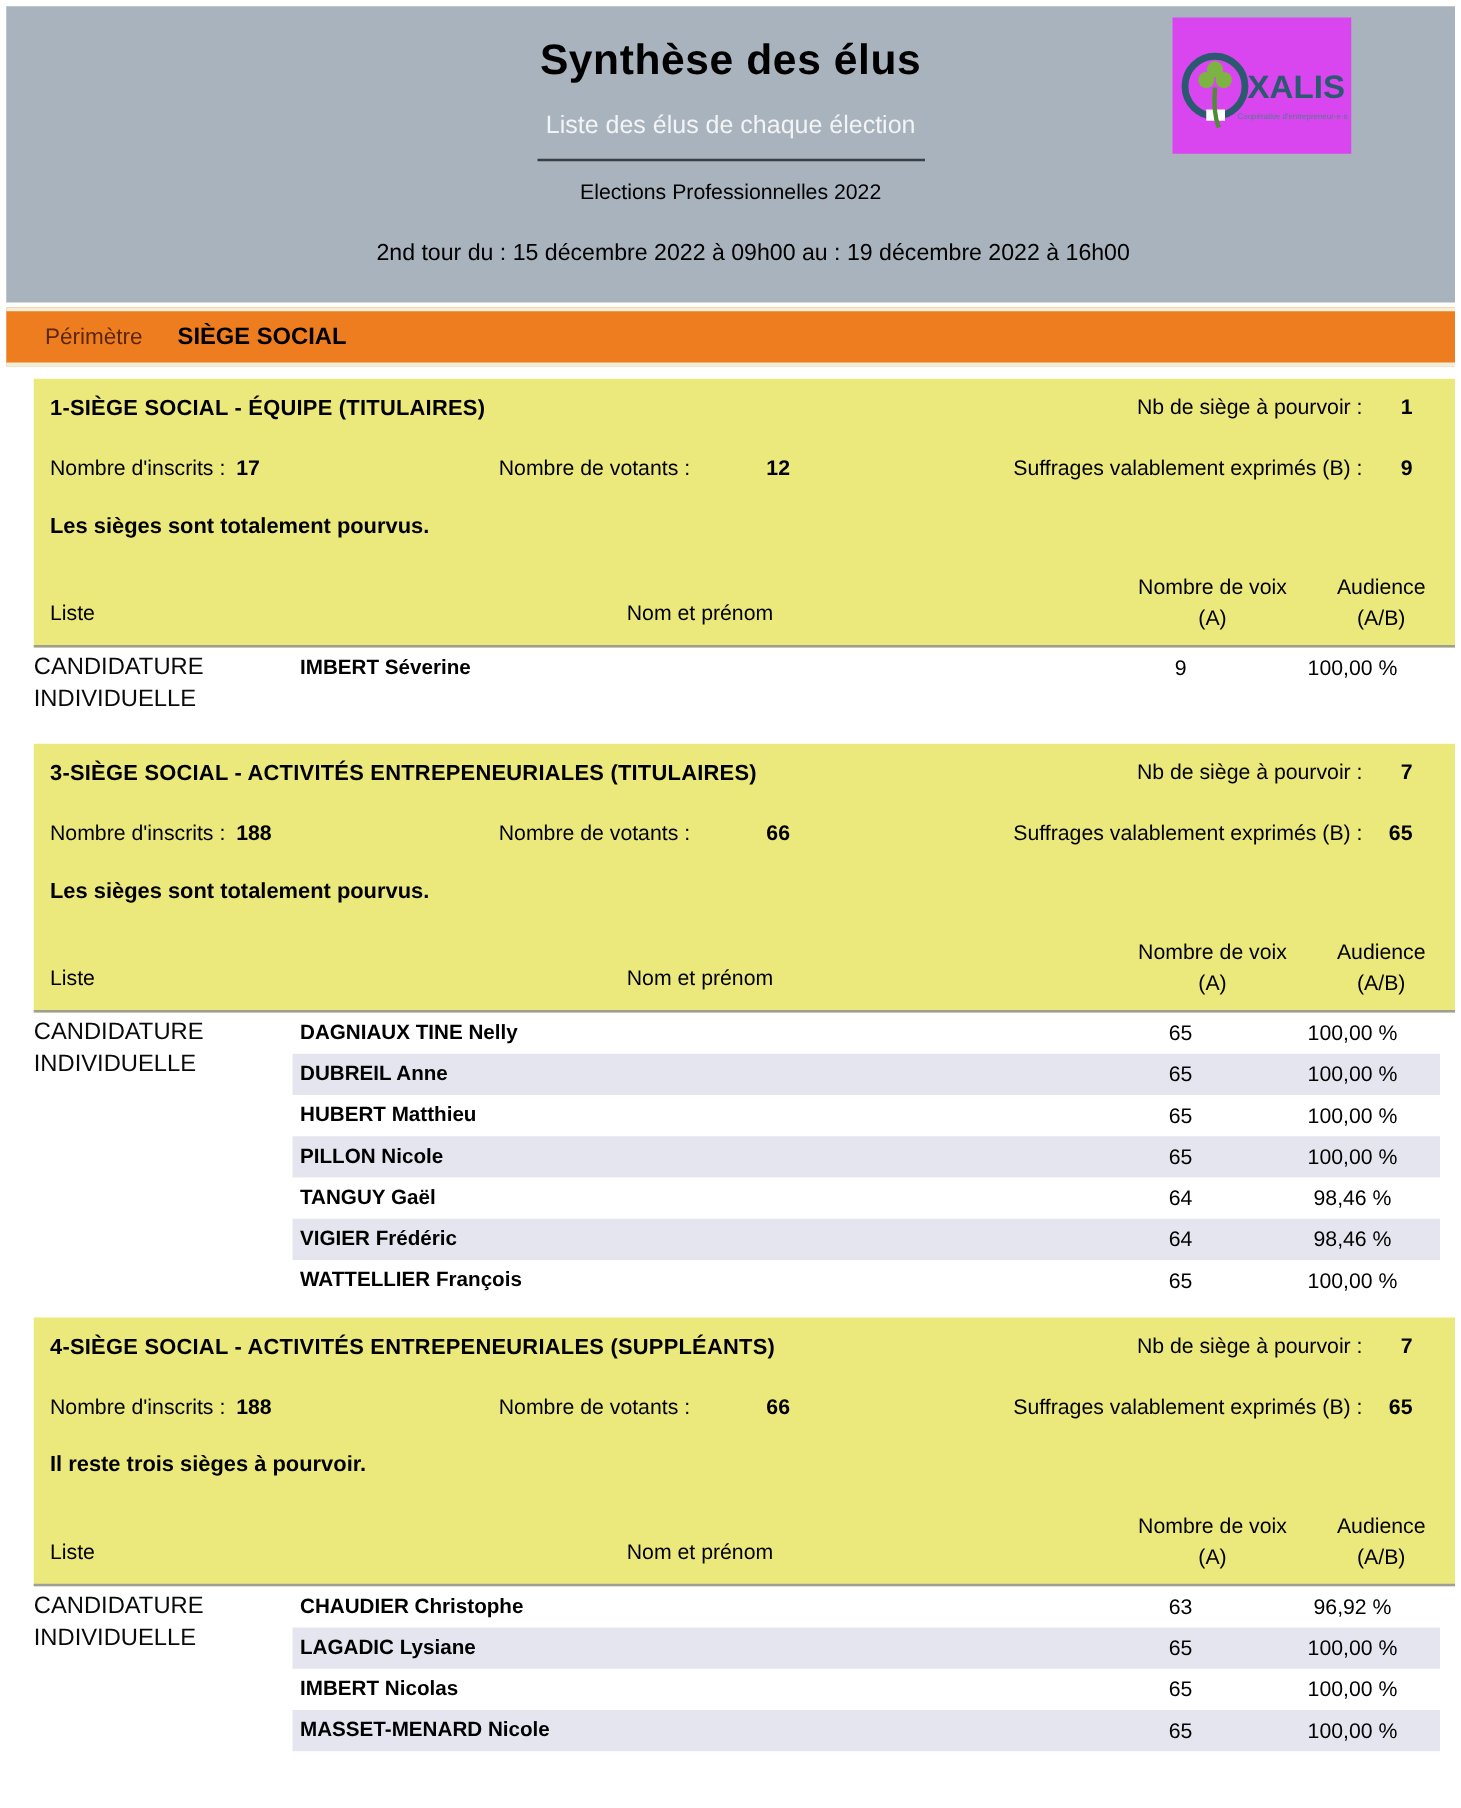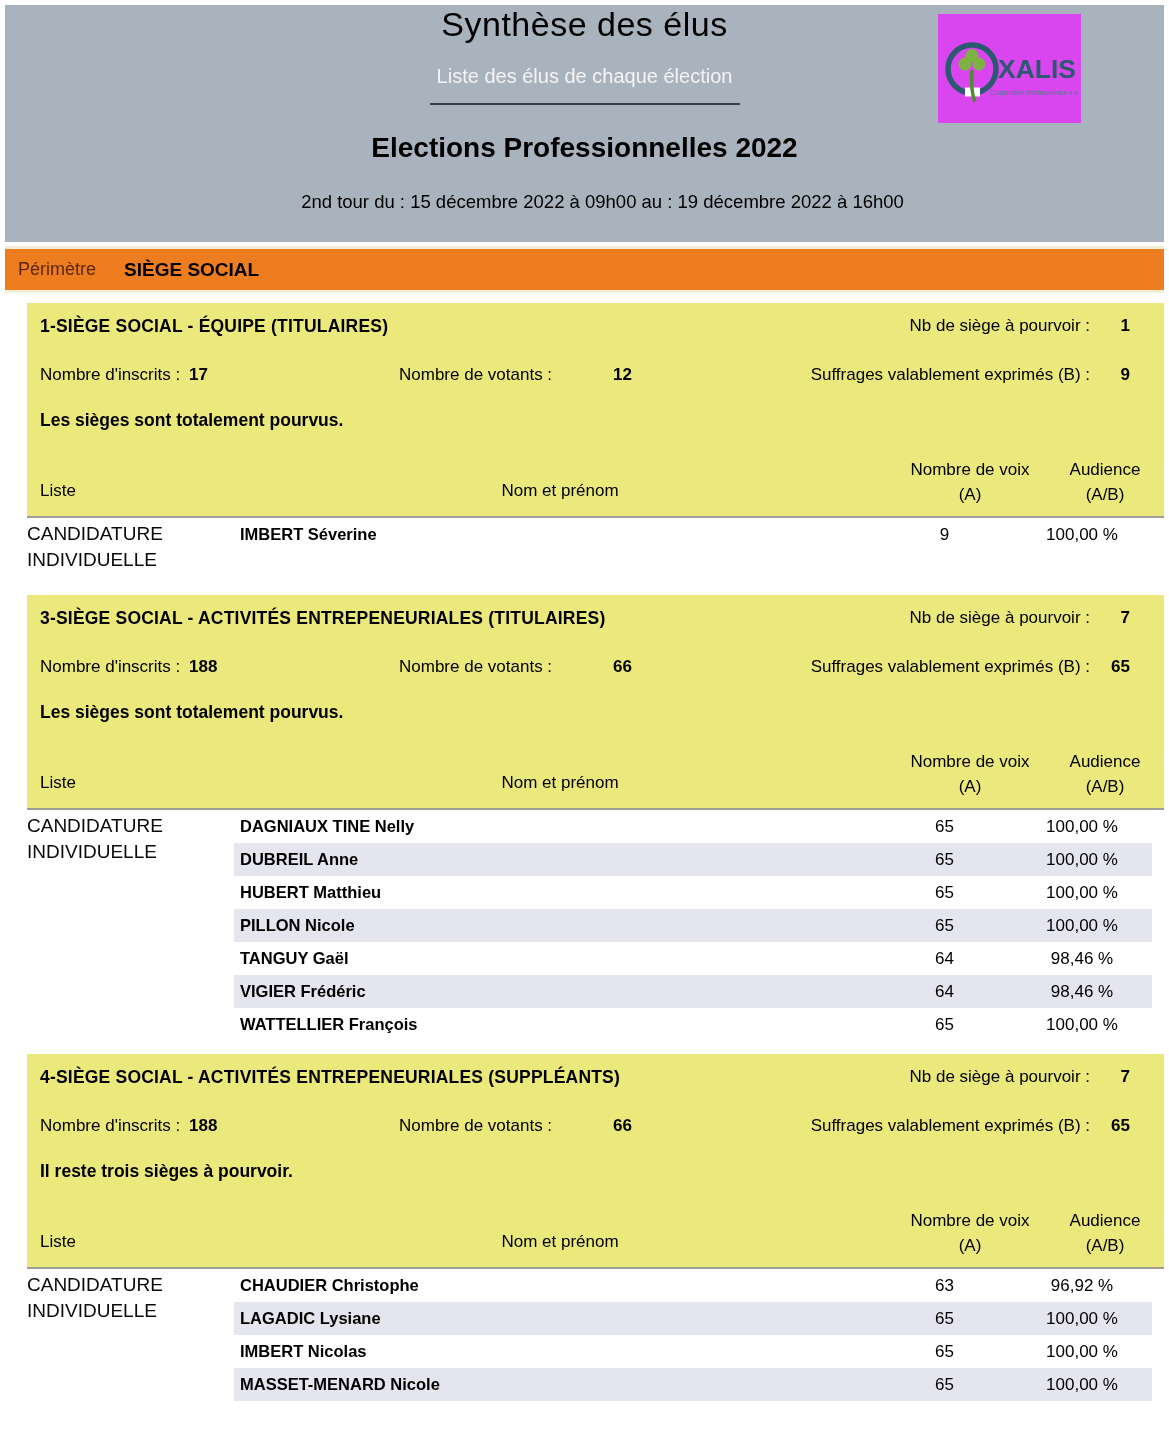--- a/index.html
+++ b/index.html
@@ -20,36 +20,36 @@
     width:1169px;height:1446px;position:relative;overflow:hidden;
     font-family:"Liberation Sans", sans-serif;color:#000;
   }
   b{font-weight:bold;}
 
   
   .topbar{
     margin:5px 5px 0 5px;height:237px;background:var(--gray-header);
     position:relative;text-align:center;
   }
-  .title{font-size:34px;font-weight:normal;letter-spacing:.5px;}
+  .title{padding-top:24px;font-size:34px;font-weight:bold;letter-spacing:.5px;}
   .subtitle{margin-top:21px;font-size:20px;color:#f3f4f6;}
   .hline{margin:15px auto 0 auto;width:310px;height:2px;background:#3a3f45;}
-  .event{margin-top:27px;font-size:28px;font-weight:bold;}
+  .event{margin-top:15px;font-size:17px;font-weight:normal;}
   .dates{margin-top:27px;font-size:18.5px;padding-left:36px;}
 
   .logo{
     position:absolute;left:933px;top:9px;width:143px;height:109px;background:#d946ef;
   }
   .logo svg{display:block;width:100%;height:100%;}
 
   
   .perimeter-bar{
     margin:4px 5px 0 5px;height:47px;background:var(--orange);
     border-top:3px solid var(--cream);border-bottom:3px solid var(--cream);
-    display:flex;align-items:center;padding-left:13px;
+    display:flex;align-items:center;padding-left:31px;
   }
   .peri-label{font-size:18px;color:var(--maroon);margin-right:28px;}
   .peri-value{font-size:19px;font-weight:bold;color:#000;}
 
   
   #sections-root{margin-top:10px;padding-left:22px;}
   .election{margin-bottom:13px;}
   .panel{
     position:relative;margin:0 5px;height:215px;background:var(--yellow);
     border-bottom:2px solid var(--panel-border);font-size:17px;

